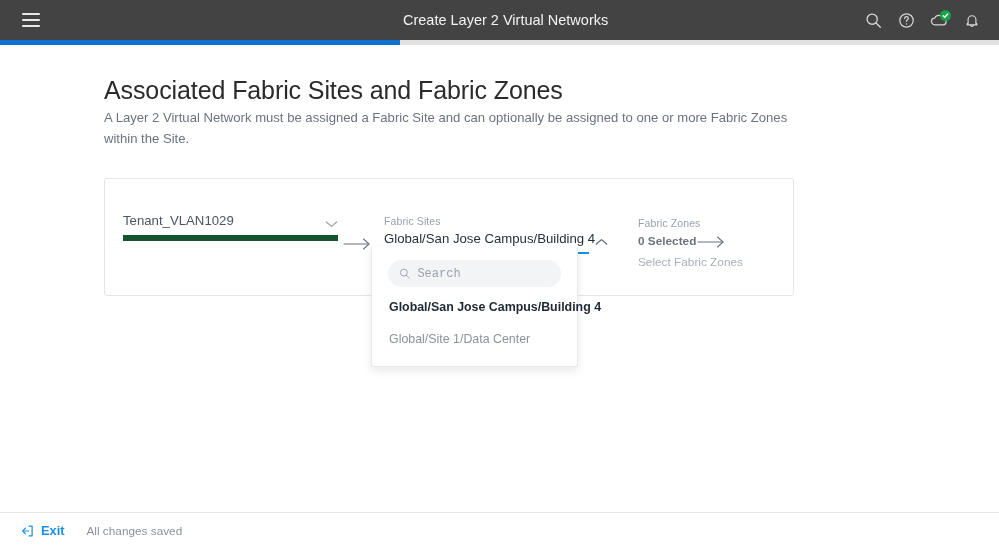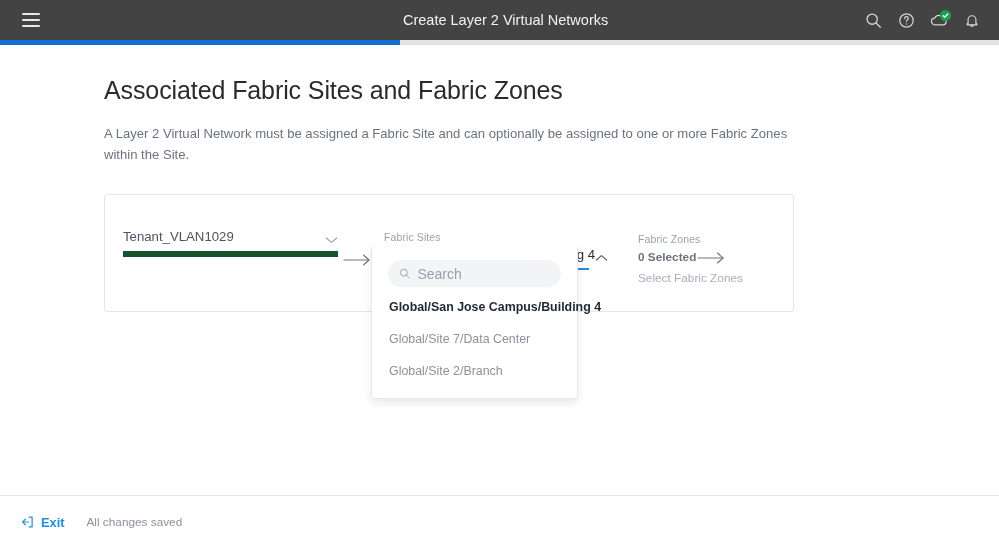--- a/index.html
+++ b/index.html
@@ -113,21 +113,21 @@
 
   .page-title {
     font-size: 25px;
     font-weight: normal;
     color: #2b2b2b;
     margin-top: 31px;
     letter-spacing: -0.1px;
   }
 
   .page-desc {
-    margin-top: 19px;
+    margin-top: 3px;
     font-size: 13.1px;
     line-height: 1.58;
     color: #6b7280;
     max-width: 690px;
   }
 
   
   .selector-card {
     margin-top: 29px;
     width: 690px;
@@ -235,22 +235,22 @@
     display: flex;
     align-items: center;
     padding: 0 11px;
     gap: 7px;
     cursor: text;
   }
   .dd-search input {
     border: none;
     outline: none;
     background: transparent;
-    font-family: Liberation Sans, sans-serif;
-    font-size: 14px;
+    font-family: Liberation Mono, monospace;
+    font-size: 12px;
     color: #4c5560;
     width: 100%;
   }
   .dd-search input::placeholder { color: #9aa1ac; }
 
   .dd-option {
     padding: 9px 17px;
     font-size: 12.4px;
     color: #8b929c;
     white-space: nowrap;
@@ -260,21 +260,21 @@
     color: #1f2933;
     font-weight: bold;
   }
 
   
   .footer {
     position: absolute;
     left: 0;
     bottom: 0;
     width: 100%;
-    height: 53px;
+    height: 36px;
     border-top: 1px solid #e3e5e8;
     background: #fff;
     display: flex;
     align-items: center;
     padding: 0 21px;
   }
 
   .exit-link {
     display: flex;
     align-items: center;
@@ -435,22 +435,21 @@
   <div class="dd-search">
     <svg width="13" height="13" viewBox="0 0 18 18" fill="none" stroke="#9aa1ac" stroke-width="1.5">
       <circle cx="7.6" cy="7.6" r="5.4"></circle>
       <line x1="11.7" y1="11.7" x2="16.2" y2="16.2" stroke-linecap="round"></line>
     </svg>
     <input type="text" value="" placeholder="Search" style="">
   </div>
 
   <div id="dd-options">
       <div class="dd-option selected">Global/San Jose Campus/Building 4</div>
-      <div class="dd-option">Global/Site 7/Data Center</div>
-      <div class="dd-option">Global/Site 2/Branch</div>
+      <div class="dd-option">Global/Site 1/Data Center</div>
     </div>
 
 </div>
 
 <div class="footer">
 
   <div class="exit-link">
     <svg width="14" height="14" viewBox="0 0 16 16" fill="none" stroke="#1a8fe3" stroke-width="1.4">
       <path d="M9.3 2.4h3.4v11.2H9.3" stroke-linecap="round" stroke-linejoin="round"></path>
       <line x1="8.6" y1="8" x2="2.2" y2="8" stroke-linecap="round"></line>

